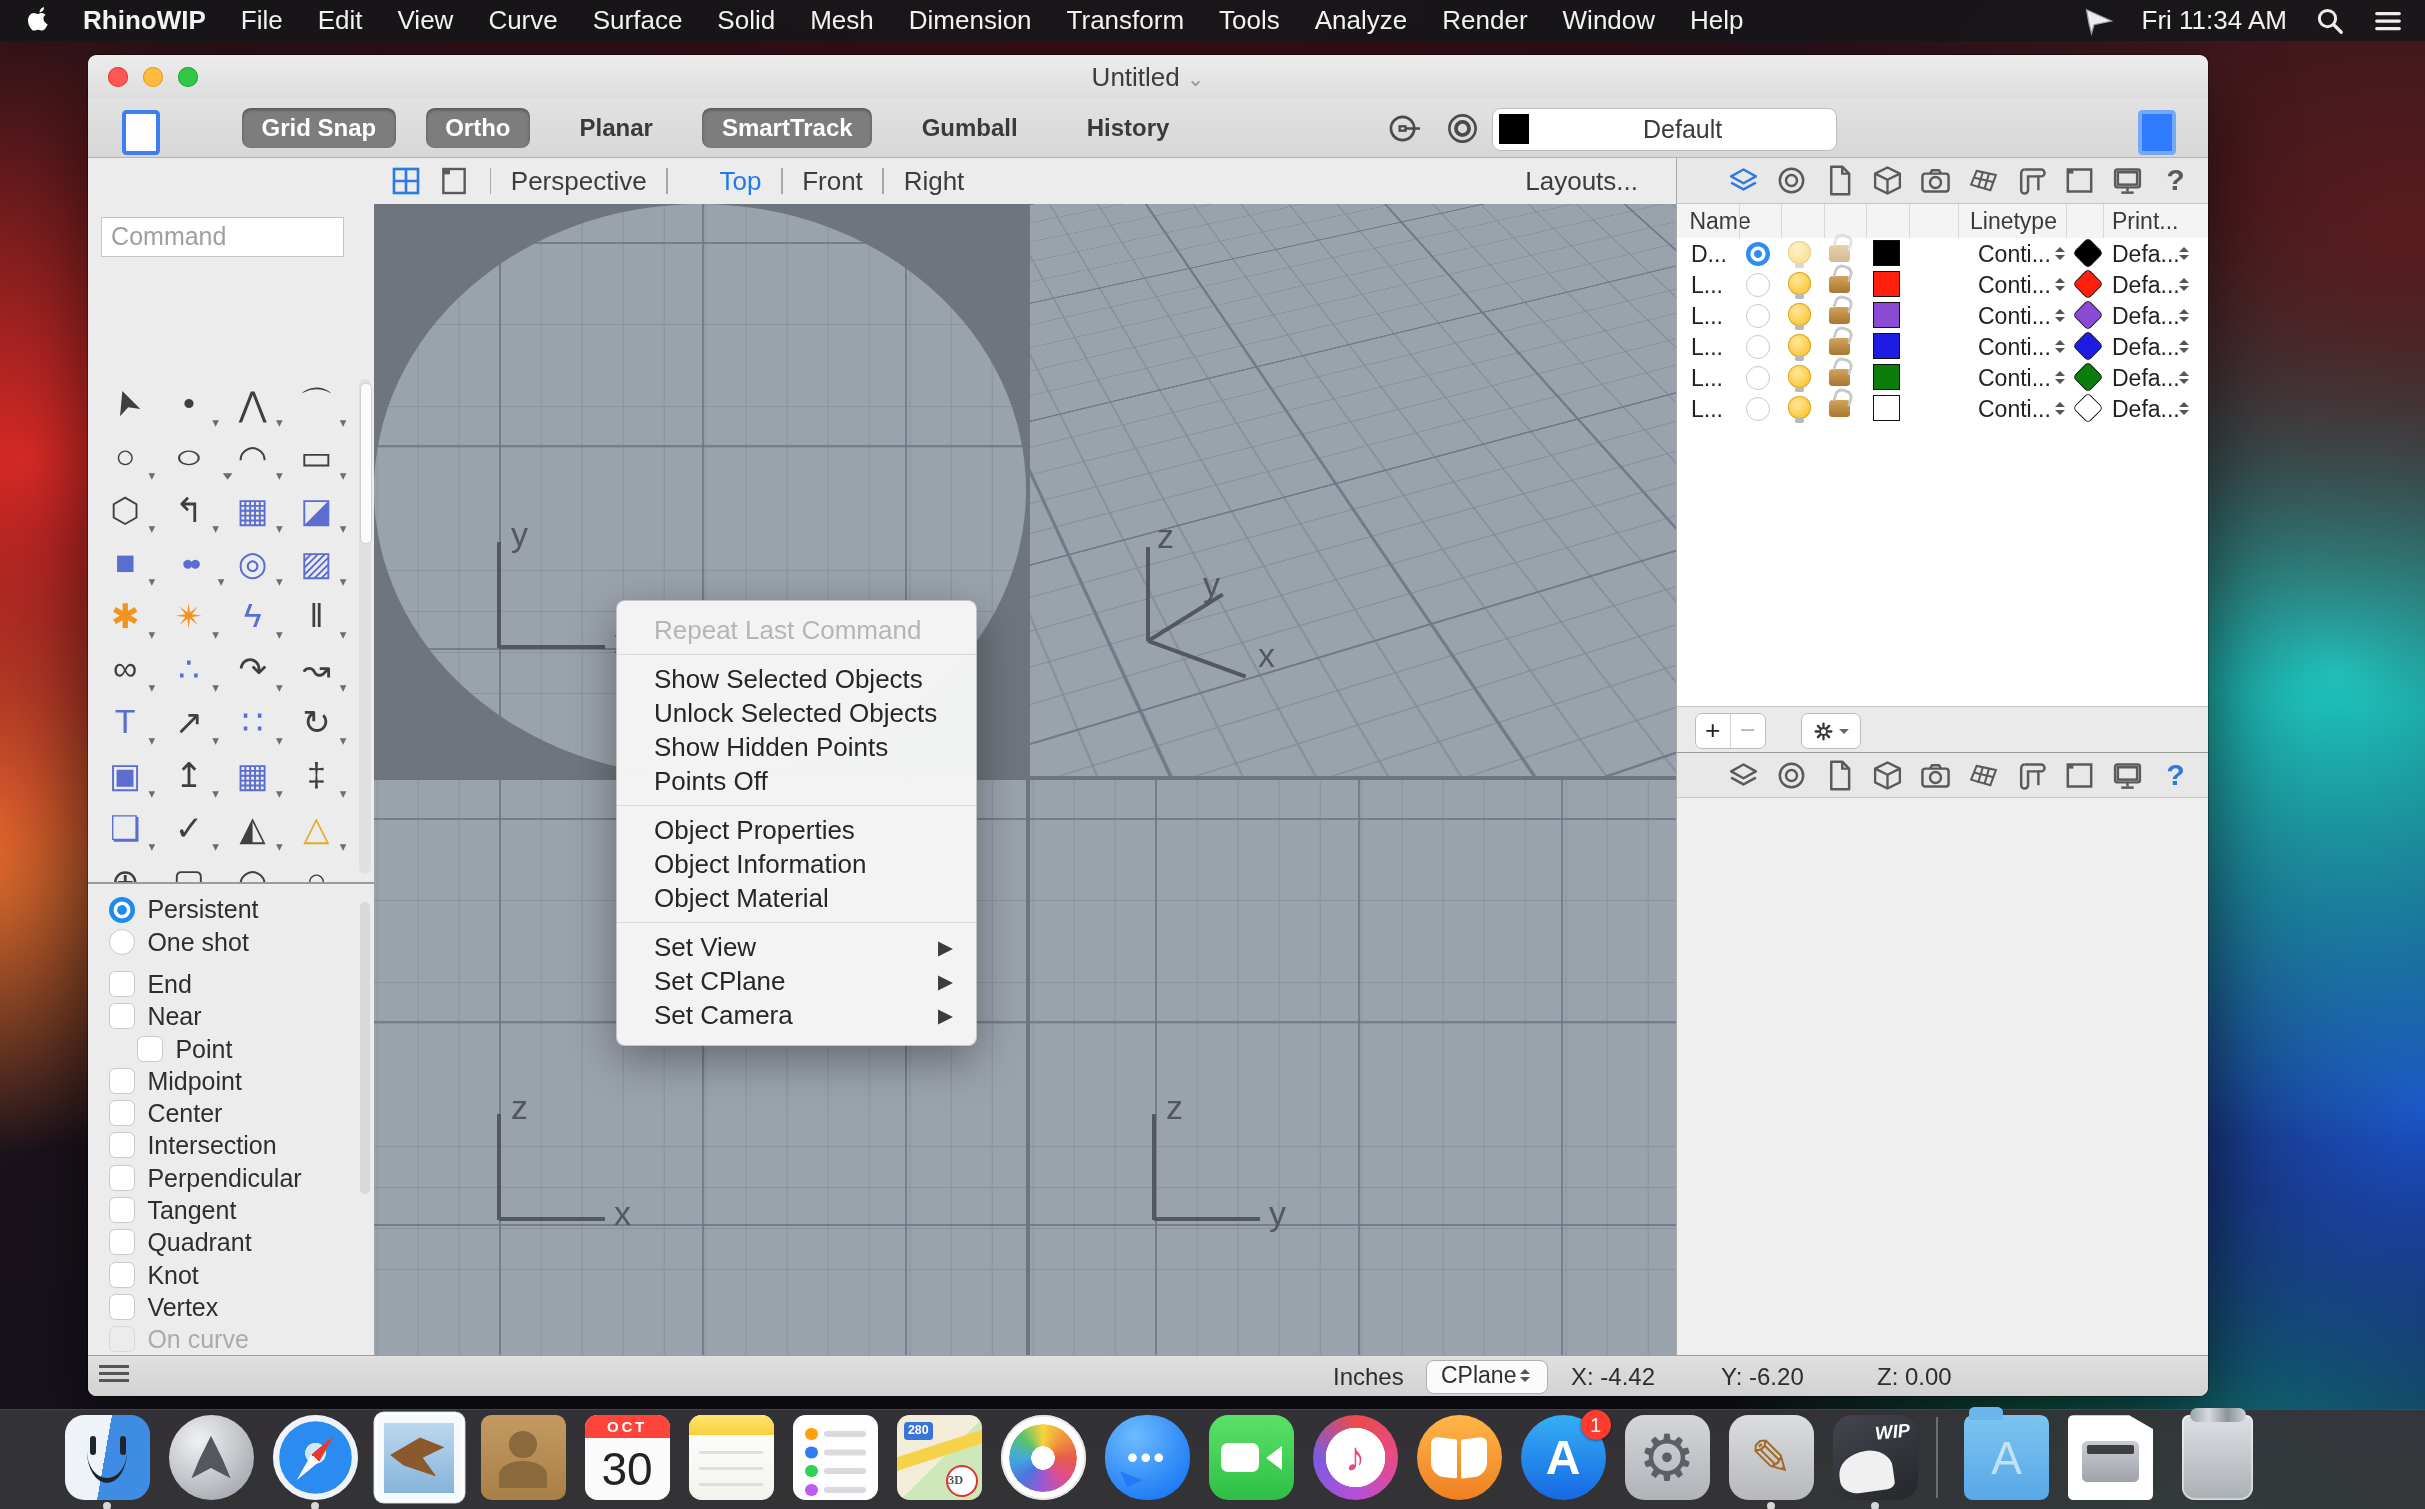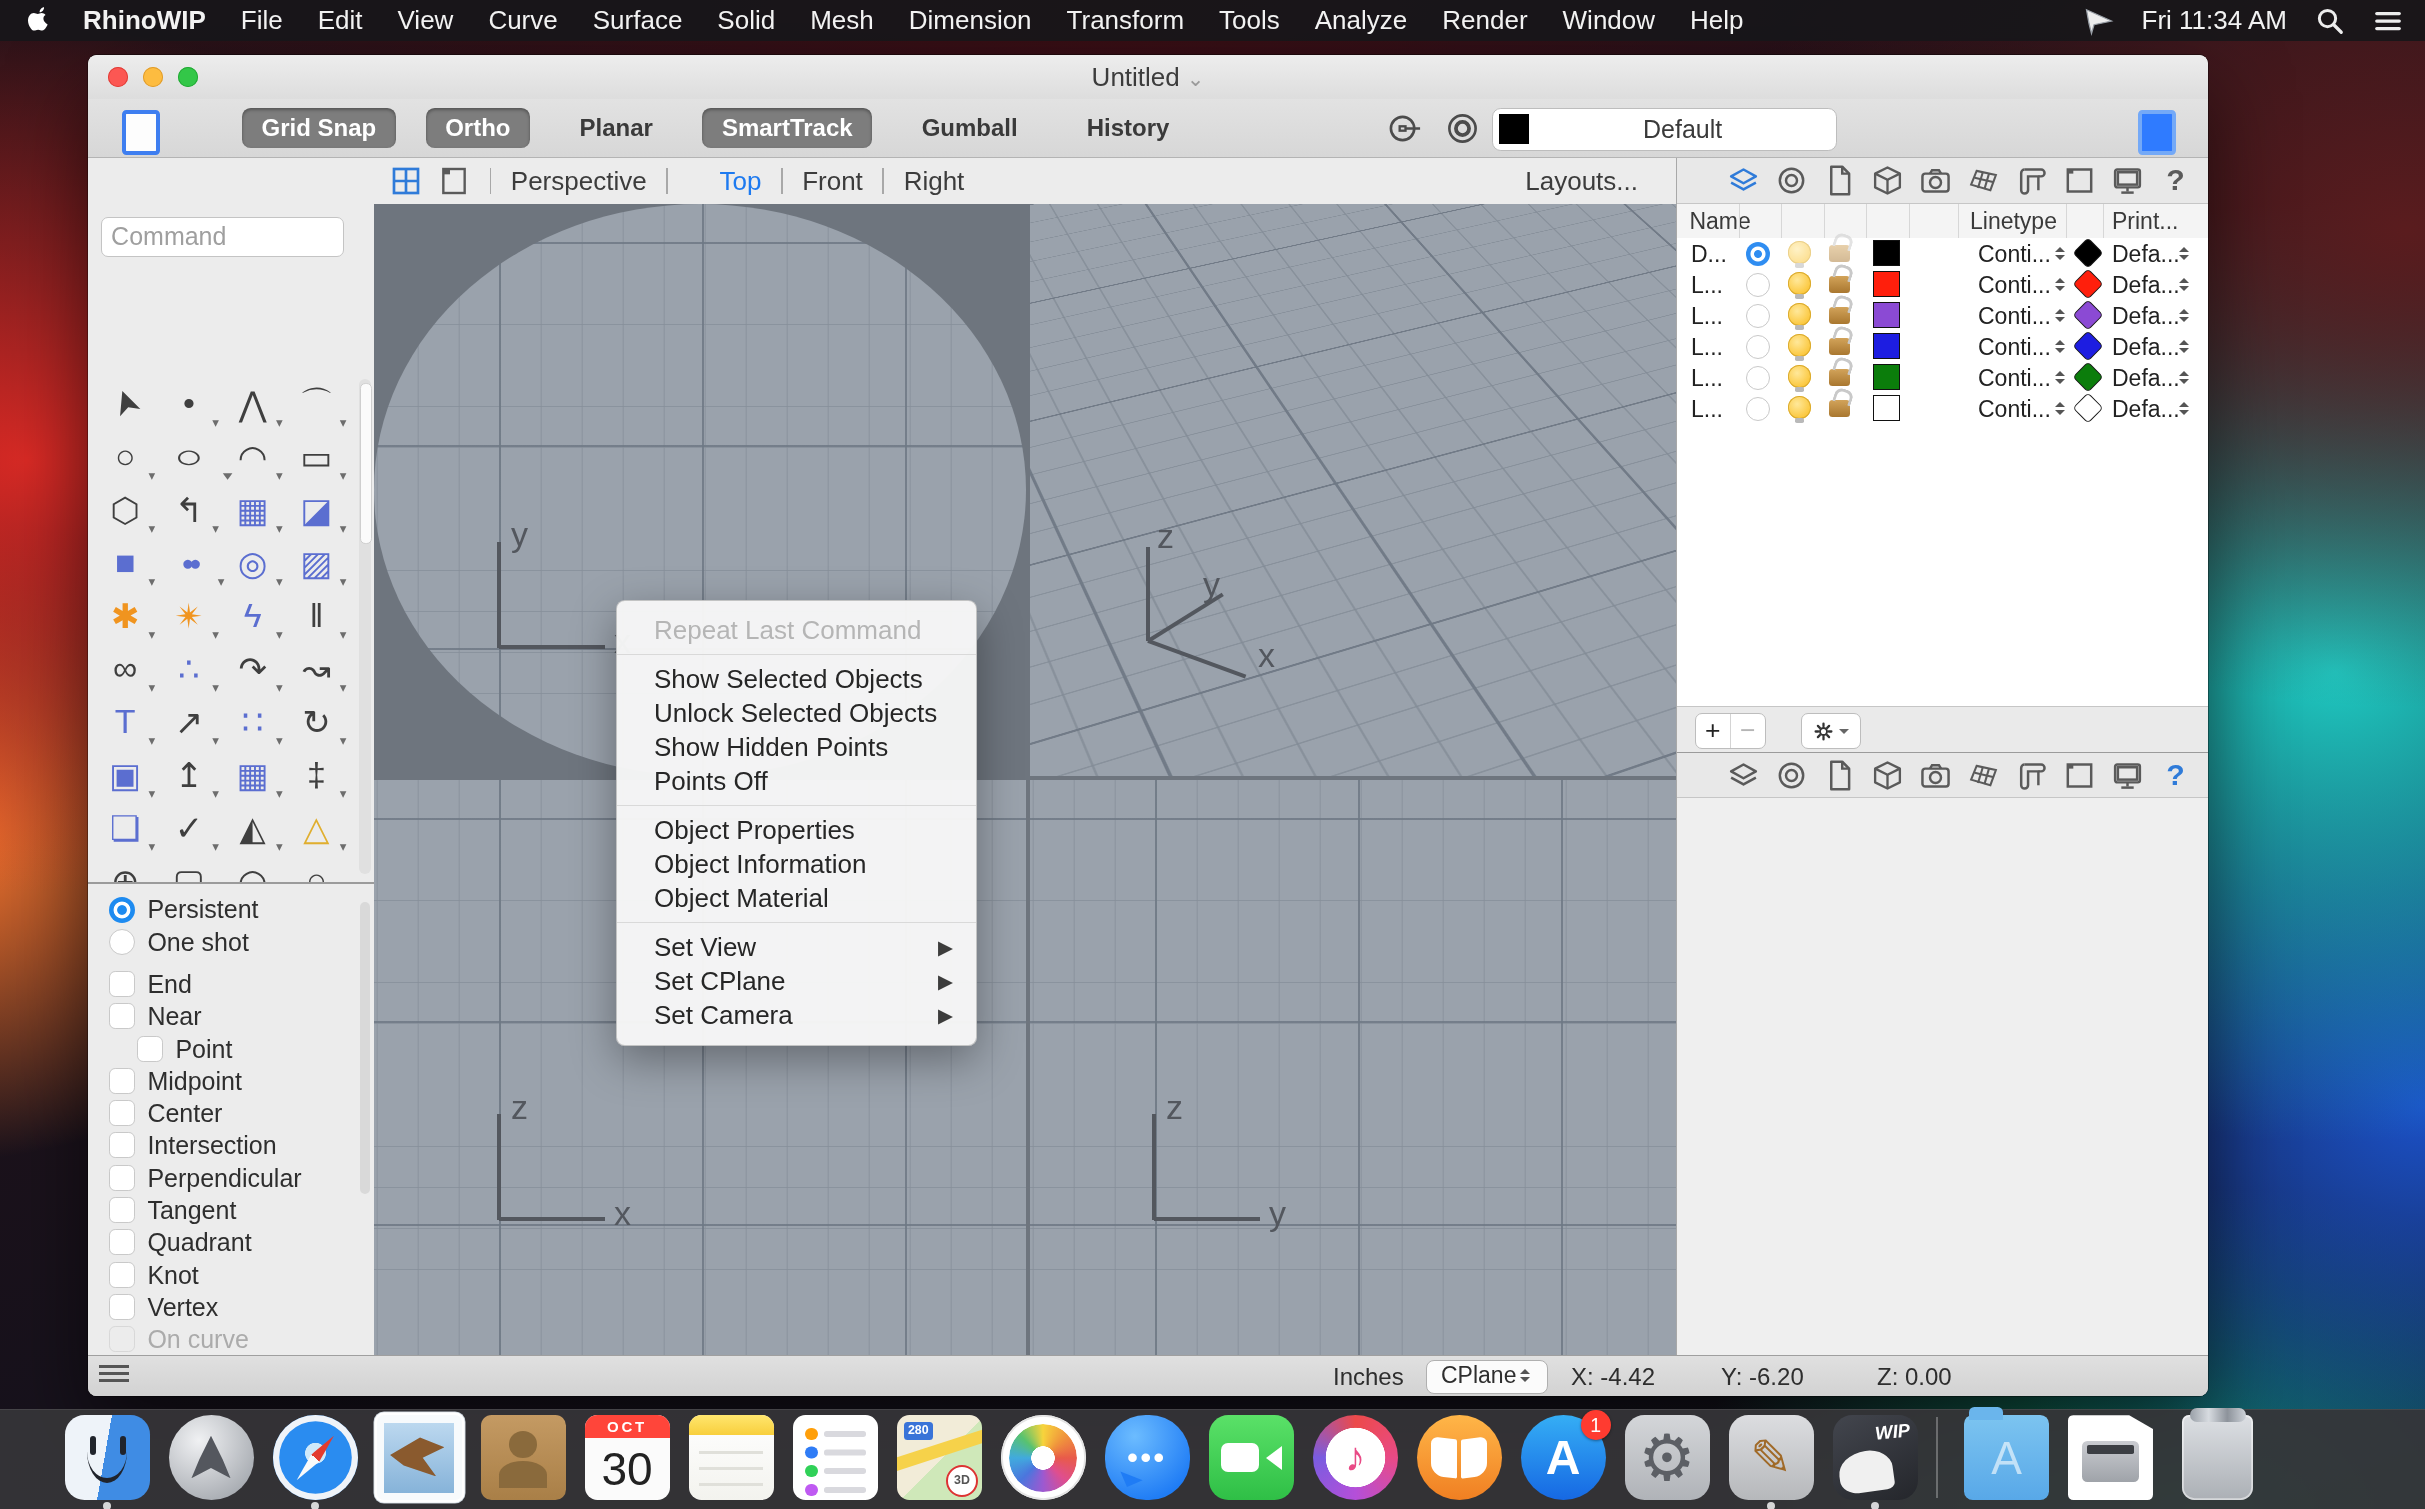--- a/index.html
+++ b/index.html
@@ -45,21 +45,21 @@
   .tbtn{font-size:24px;font-weight:700;color:#3a3a3a;padding:6.2px 19.5px;border-radius:8.8px;}
   .tbtn.on{background:#7d7d7d;color:#fff;box-shadow:inset 0 1.8px 3.5px rgba(0,0,0,.35);}
   .ic-round{position:absolute;top:12.4px;width:35px;height:35px;color:#4b4b4b;}
   .gumball-ic{left:1300px;} .record-ic{left:1357px;}
   .tmpl-field{position:absolute;left:1404px;top:8.8px;width:343px;height:41px;background:#fff;
     border:0.9px solid #bdbdbd;border-radius:8.8px;display:flex;align-items:center;}
   .tmpl-swatch{width:30px;height:30px;background:#000;margin-left:6.2px;}
   .tmpl-label{flex:1;text-align:center;font-size:25px;color:#3a3a3a;}
   
   .left-panel{position:absolute;left:0;top:103px;width:286px;bottom:40px;background:#ececec;border-right:0.9px solid #a8a8a8;}
-  .cmd-input{position:absolute;left:13.3px;top:59px;width:223px;height:34px;border:1.8px solid #c4c4c4;border-radius:7px;
+  .cmd-input{position:absolute;left:13.3px;top:59px;width:223px;height:34px;border:1.8px solid #c4c4c4;border-radius:0;
     background:#fff;font-size:25px;padding:1.8px 8.8px;color:#333;outline:none;font-family:"Liberation Sans",sans-serif;}
   .cmd-input::placeholder{color:#9f9f9f;}
   .tools{position:absolute;left:5.3px;top:219px;width:255px;height:506px;overflow:hidden;
     display:grid;grid-template-columns:repeat(4,1fr);grid-auto-rows:53px;}
   .tool{position:relative;display:flex;align-items:center;justify-content:center;font-size:34px;}
   .tool::after{content:"▾";position:absolute;right:1.8px;bottom:0px;font-size:13.3px;color:#6d6d6d;}
   .tool.tk{color:#3f3f3f;}.tool.tb{color:#5b6ed0;}.tool.to{color:#f0941f;}.tool.ty{color:#e0ae2e;}
   .tool.sel{transform:rotate(-110deg);} .tool.sel::after{transform:rotate(110deg);}
   .tool.wide{transform:scaleX(1.45);} .tool.sm{font-size:21px;letter-spacing:-5.3px;}
   .tool-sb{position:absolute;right:3.5px;top:221px;width:11.5px;height:495px;background:#e0e0e0;border-radius:6.2px;}
@@ -228,21 +228,21 @@
   .ic-reminders{background:#fff;border-radius:12.4px;}
   .ic-reminders::before{content:"";position:absolute;left:15%;top:15%;width:12.4px;height:12.4px;border-radius:50%;
     background:#ff9f0a;box-shadow:0 18.6px 0 #2f7cf6,0 37px 0 #30d158,0 56px 0 #bf5af2;}
   .ic-reminders::after{content:"";position:absolute;left:37%;right:13%;top:19%;height:5.3px;border-radius:2.7px;
     background:#d9d9de;box-shadow:0 18.6px 0 #d9d9de,0 37px 0 #d9d9de,0 56px 0 #d9d9de;}
   .ic-maps{background:linear-gradient(135deg,#f2ecd8 0 52%,#cfe8b9 52%);border-radius:12.4px;overflow:hidden;}
   .ic-maps::before{content:"";position:absolute;left:-10%;top:34%;width:120%;height:13.3px;background:#f6d24a;transform:rotate(-18deg);}
   .ic-maps .d-s1{left:7px;top:7px;background:#3a74d8;color:#fff;font-size:12.4px;font-weight:700;
     line-height:17.7px;padding:0 4.4px;border-radius:3.5px;}
   .ic-maps .d-s2{right:3.5px;bottom:3.5px;width:32px;height:32px;border-radius:50%;background:#fff;
-    border:2.7px solid #d33;box-sizing:border-box;color:#555;font-size:12.4px;font-weight:700;line-height:26.5px;text-align:center;}
+    border:2.7px solid #d33;box-sizing:border-box;color:#555;font-size:12.4px;font-weight:700;line-height:26.5px;font-family:Liberation Serif, serif;}
   .ic-photos{border-radius:50%;background:#fff;box-shadow:inset 0 0 0 1.8px #e4e4e4;}
   .ic-photos::before{content:"";position:absolute;inset:10%;border-radius:50%;
     background:conic-gradient(#f7d43c,#f0953c,#e85a4a,#df4e8e,#9c59d1,#4b76dd,#41aade,#58c26f,#f7d43c);
     -webkit-mask:radial-gradient(circle,transparent 0 24%,#000 25%);mask:radial-gradient(circle,transparent 0 24%,#000 25%);}
   .ic-messages{border-radius:48%;background:radial-gradient(circle at 35% 25%,#6cbcff,#1f7cf5 78%);}
   .ic-messages::before{content:"";position:absolute;left:10.6px;bottom:1.8px;width:0;height:0;
     border:12.4px solid transparent;border-top-color:#1f7cf5;transform:rotate(22deg);}
   .ic-messages .d-g{inset:0;display:flex;align-items:center;justify-content:center;color:#fff;
     font-size:30px;letter-spacing:2.7px;font-weight:700;}
   .ic-facetime{background:linear-gradient(#5ae168,#2fbf46);}

